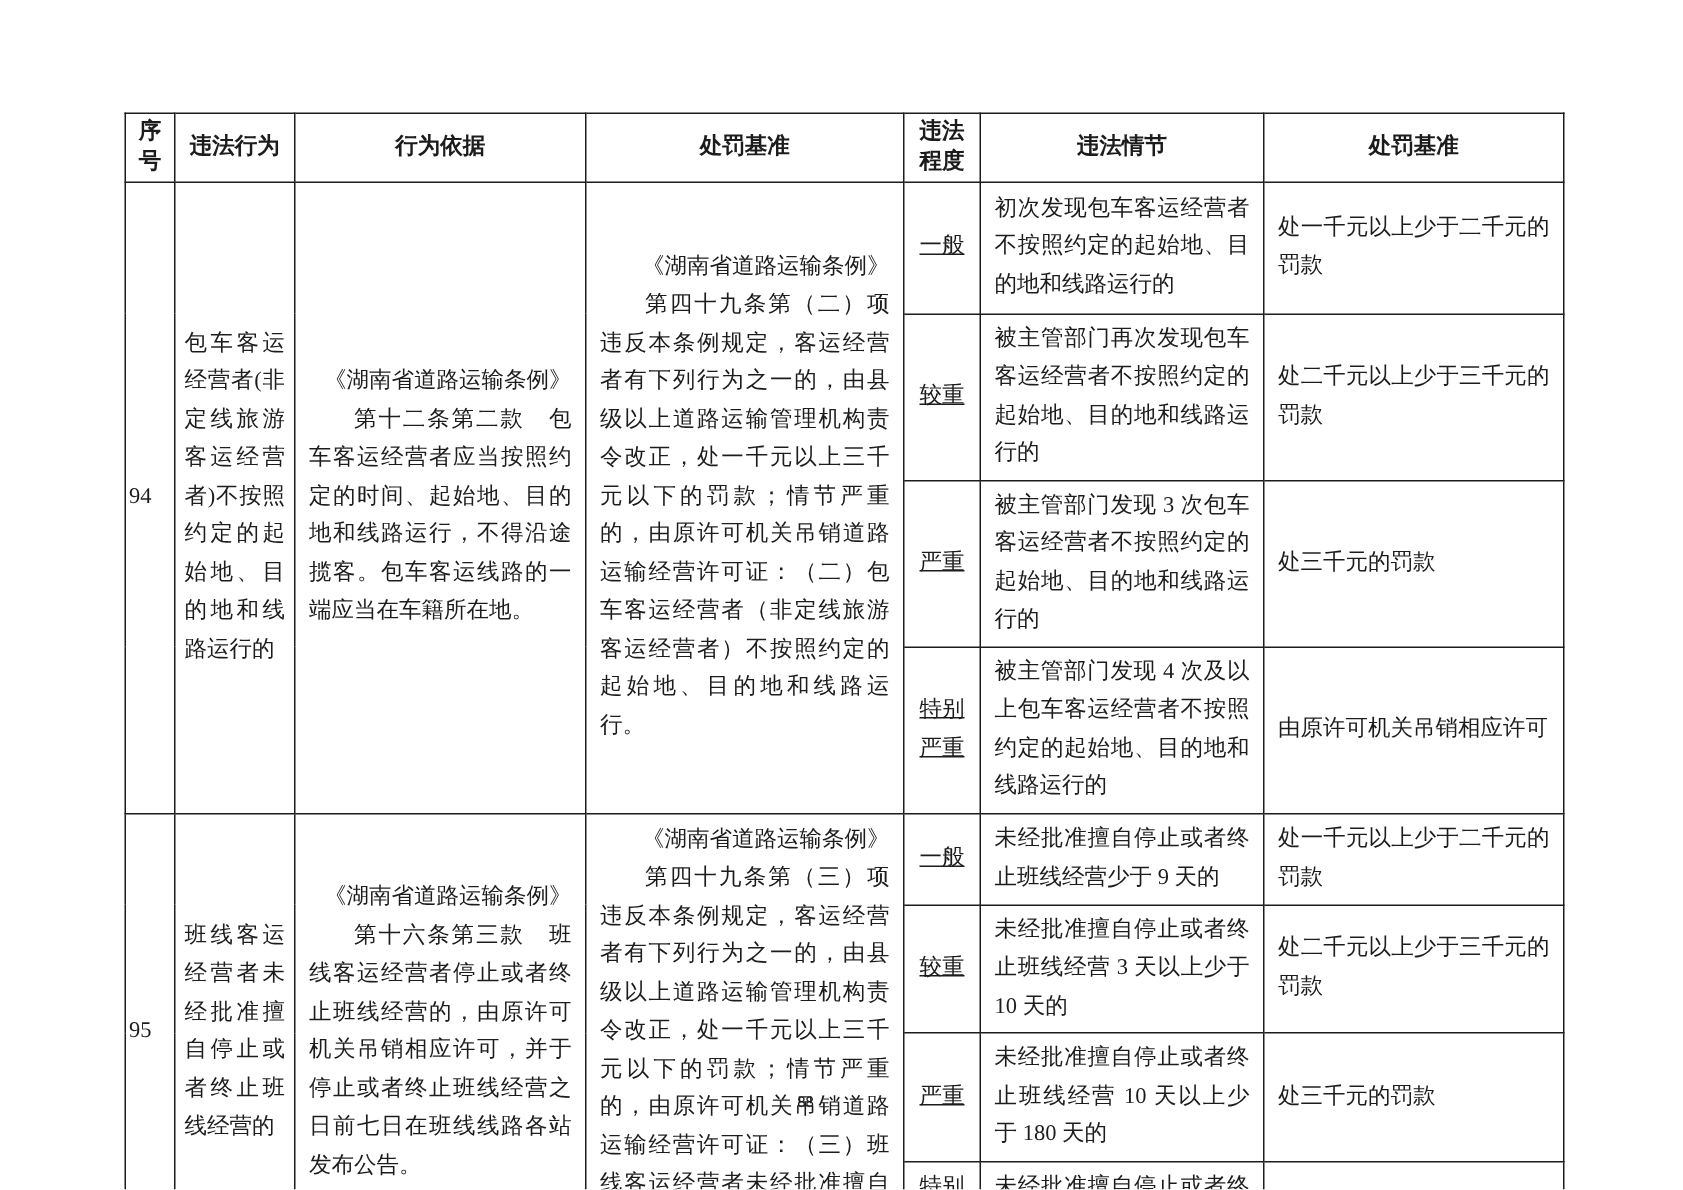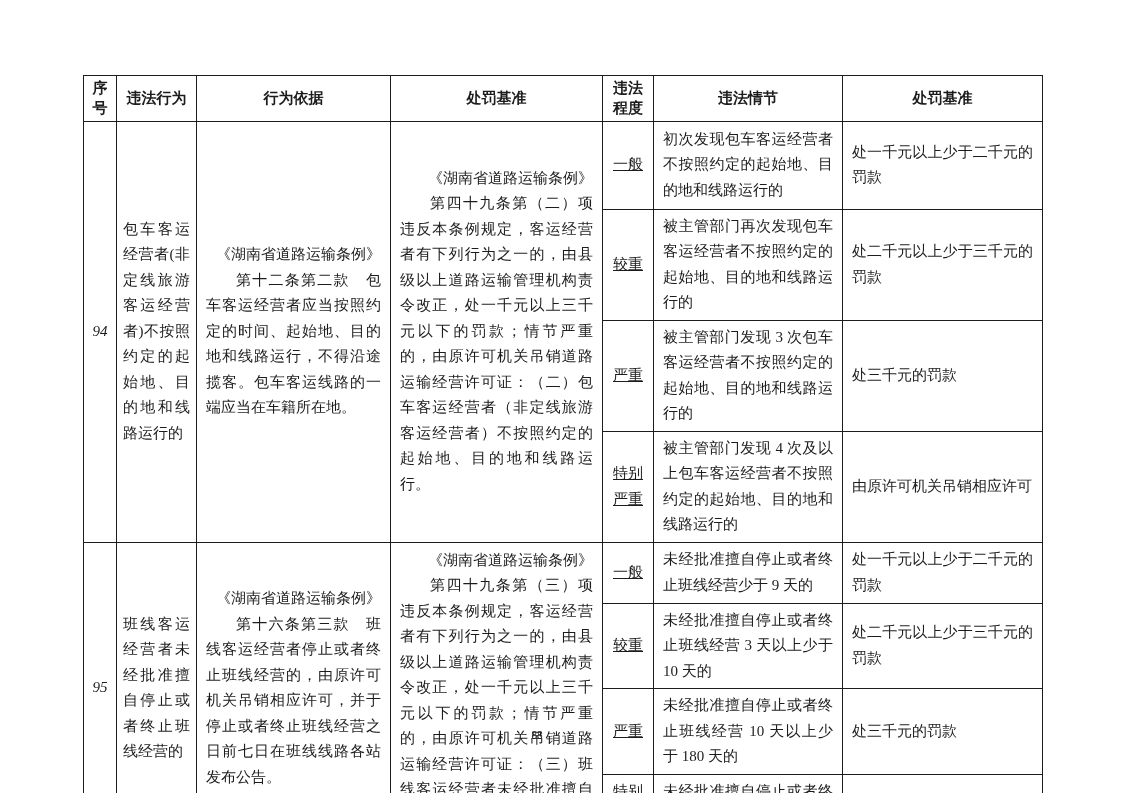--- a/index.html
+++ b/index.html
@@ -34,23 +34,22 @@
     box-sizing: border-box;
   }
   .law-table th {
     font-weight: bold;
     text-align: center;
     padding: 2px 4px;
     height: 44px;
     line-height: 1.35;
   }
   td.c-seq {
-    text-align: center;
+    text-align: left;
     padding: 12px 2px;
-    font-style: italic;
   }
   td.c-behavior {
     text-align: justify;
     text-justify: inter-character;
     padding: 4px 6px;
   }
   td.c-basis, td.c-penaltybasis {
     padding: 4px 9px;
   }
   .cell-title {

